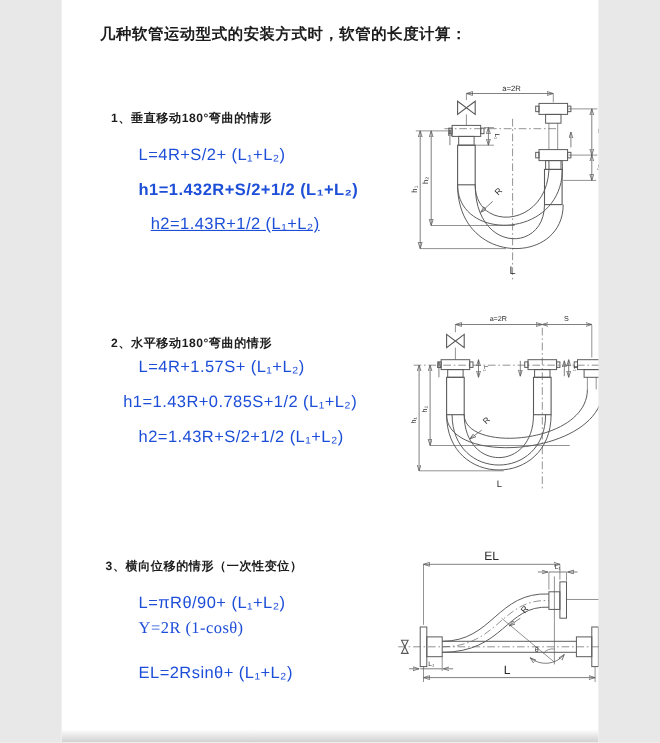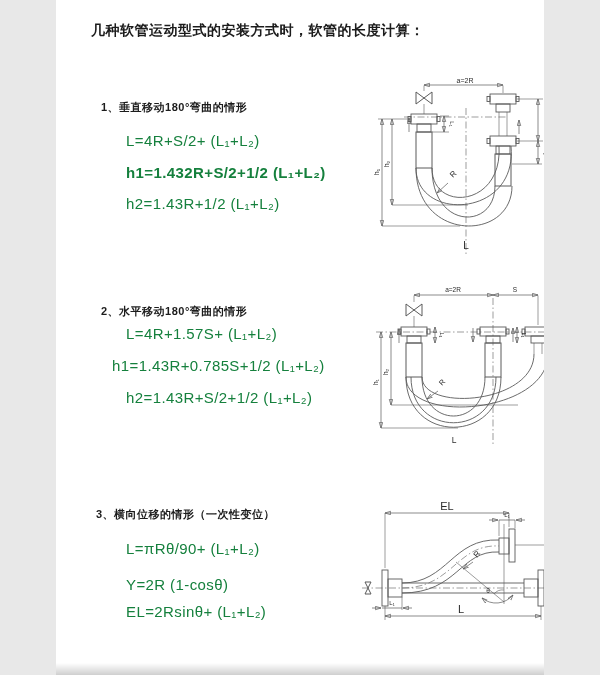--- a/index.html
+++ b/index.html
@@ -14,21 +14,21 @@
   }
   .abs{position:absolute;}
   .doc-title{
     left:35px;top:22px;
     font-size:14px;font-weight:600;letter-spacing:0.5px;
   }
   .sec-heading{
     font-size:11px;font-weight:600;letter-spacing:0.5px;
   }
   .formula{
-    font-size:15px;font-weight:400;letter-spacing:0.4px;color:#15803d;
+    font-size:15px;font-weight:400;letter-spacing:0.4px;color:#1d4ed8;
   }
   .dg{position:absolute;}
   .dg svg{display:block;}
   .dg path,.dg line,.dg rect,.dg polyline{stroke:#5a5a5a;fill:none;}
   .dg polygon{stroke:#5a5a5a;fill:#ffffff;}
   .dg rect.braid{stroke:#5a5a5a;}
   .dg text{fill:#2b2b2b;stroke:none;font-family:"Liberation Sans","DejaVu Sans",sans-serif;}
   .cl{stroke:#8a8a8a;stroke-width:0.6;stroke-dasharray:7 2.5 1.5 2.5;}
   .dim{stroke:#5c5c5c;stroke-width:0.7;}
   .thin{stroke:#6a6a6a;stroke-width:0.6;}
@@ -40,21 +40,21 @@
 <body>
 
 <div class="page">
 
   <div class="abs doc-title">几种软管运动型式的安装方式时，软管的长度计算：</div>
 
   <div>
     <div class="abs sec-heading" style="left:45px;top:100px;">1、垂直移动180°弯曲的情形</div>
     <div class="abs formula" style="left:70px;top:132px;">L=4R+S/2+ (L₁+L₂)</div>
     <div class="abs formula" style="left:70px;top:164px;font-weight:bold;">h1=1.432R+S/2+1/2 (L₁+L₂)</div>
-    <div class="abs formula" style="left:70px;top:195px;">h2=1.43R+1/2 (L₁+L₂)</div>
+    <div class="abs formula" style="left:81px;top:195px;text-decoration:underline;">h2=1.43R+1/2 (L₁+L₂)</div>
   </div>
 
   <div class="dg" style="left:312px;top:72px;width:210px;height:190px;">
     <svg width="210" height="190" viewBox="0 0 210 190">
       <defs>
         <marker id="ar1" markerWidth="9" markerHeight="7" refX="8" refY="3" orient="auto-start-reverse">
           <path d="M0,0.5 L8,3 L0,5.5 z" fill="#555" stroke="none"></path>
         </marker>
         <pattern id="braid1" width="4" height="4" patternUnits="userSpaceOnUse">
           <path d="M0,4 L4,0 M0,0 L4,4" stroke="#8a8a8a" stroke-width="0.5" fill="none"></path>
@@ -234,21 +234,21 @@
         <line class="dim" x1="70" y1="109" x2="59" y2="117" marker-end="url(#ar2)"></line>
 
         <text x="86" y="161" font-size="8.5" text-anchor="middle">L</text>
       </g>
     </svg>
   </div>
 
   <div>
     <div class="abs sec-heading" style="left:40px;top:507px;">3、横向位移的情形（一次性变位）</div>
     <div class="abs formula" style="left:70px;top:540px;">L=πRθ/90+ (L₁+L₂)</div>
-    <div class="abs formula" style="left:70px;top:576px;">Y=2R (1-cosθ)</div>
+    <div class="abs formula" style="left:70px;top:563px;font-family:Liberation Serif, serif;">Y=2R (1-cosθ)</div>
     <div class="abs formula" style="left:70px;top:603px;">EL=2Rsinθ+ (L₁+L₂)</div>
   </div>
 
   <div class="dg" style="left:300px;top:498px;width:290px;height:160px;">
     <svg width="290" height="160" viewBox="0 0 290 160">
       <defs>
         <marker id="ar3" markerWidth="9" markerHeight="7" refX="8" refY="3" orient="auto-start-reverse">
           <path d="M0,0.5 L8,3 L0,5.5 z" fill="#555" stroke="none"></path>
         </marker>
       </defs>

